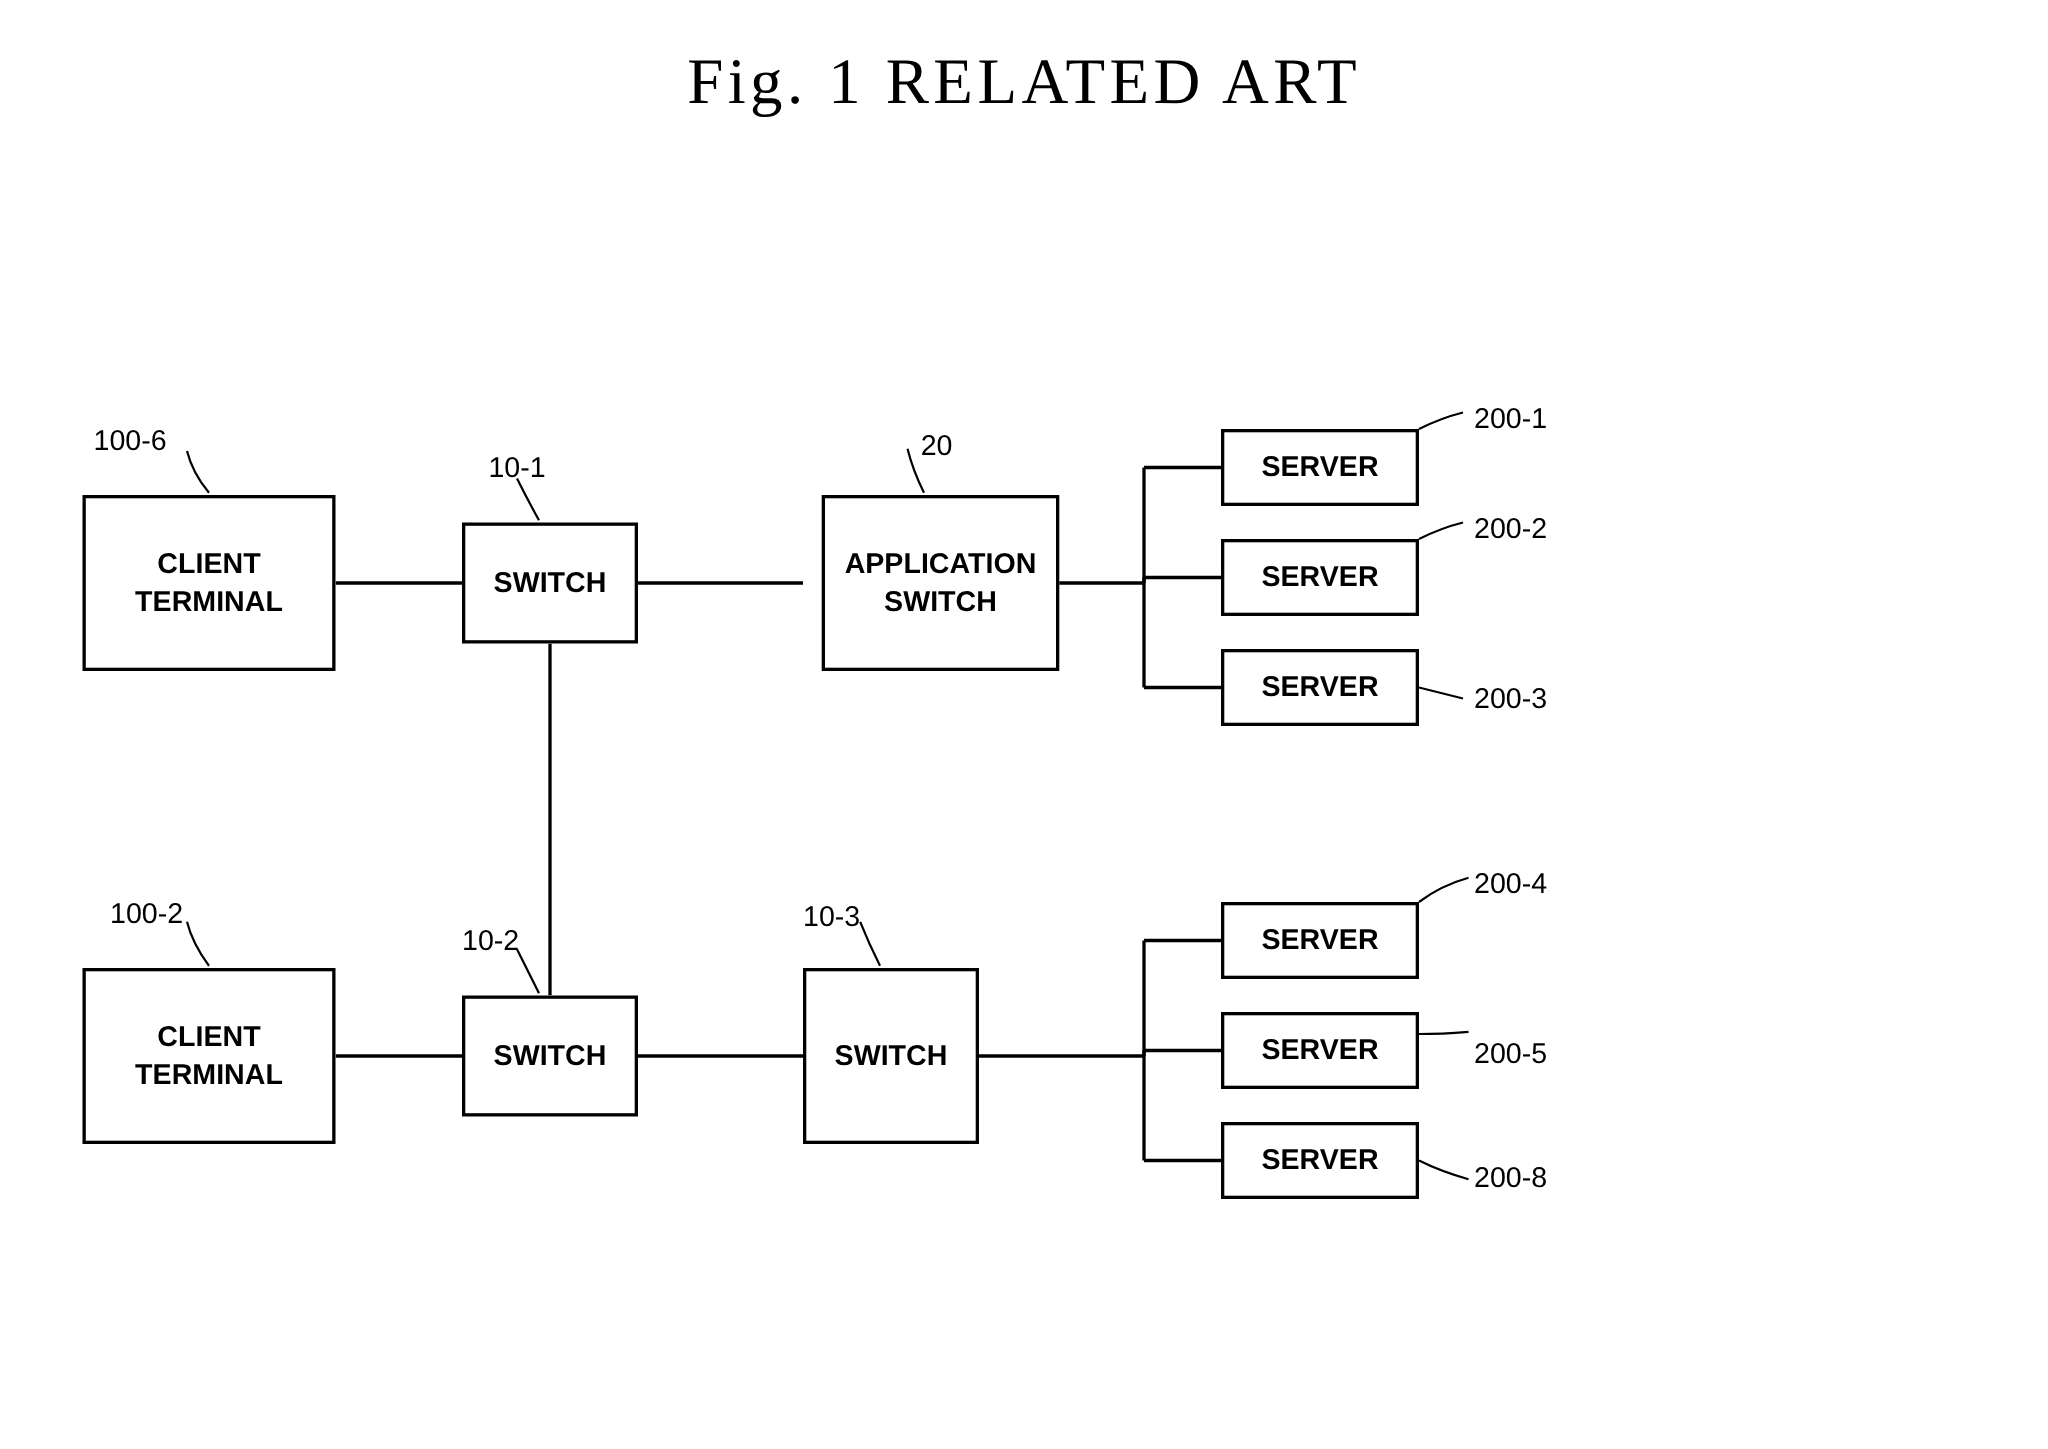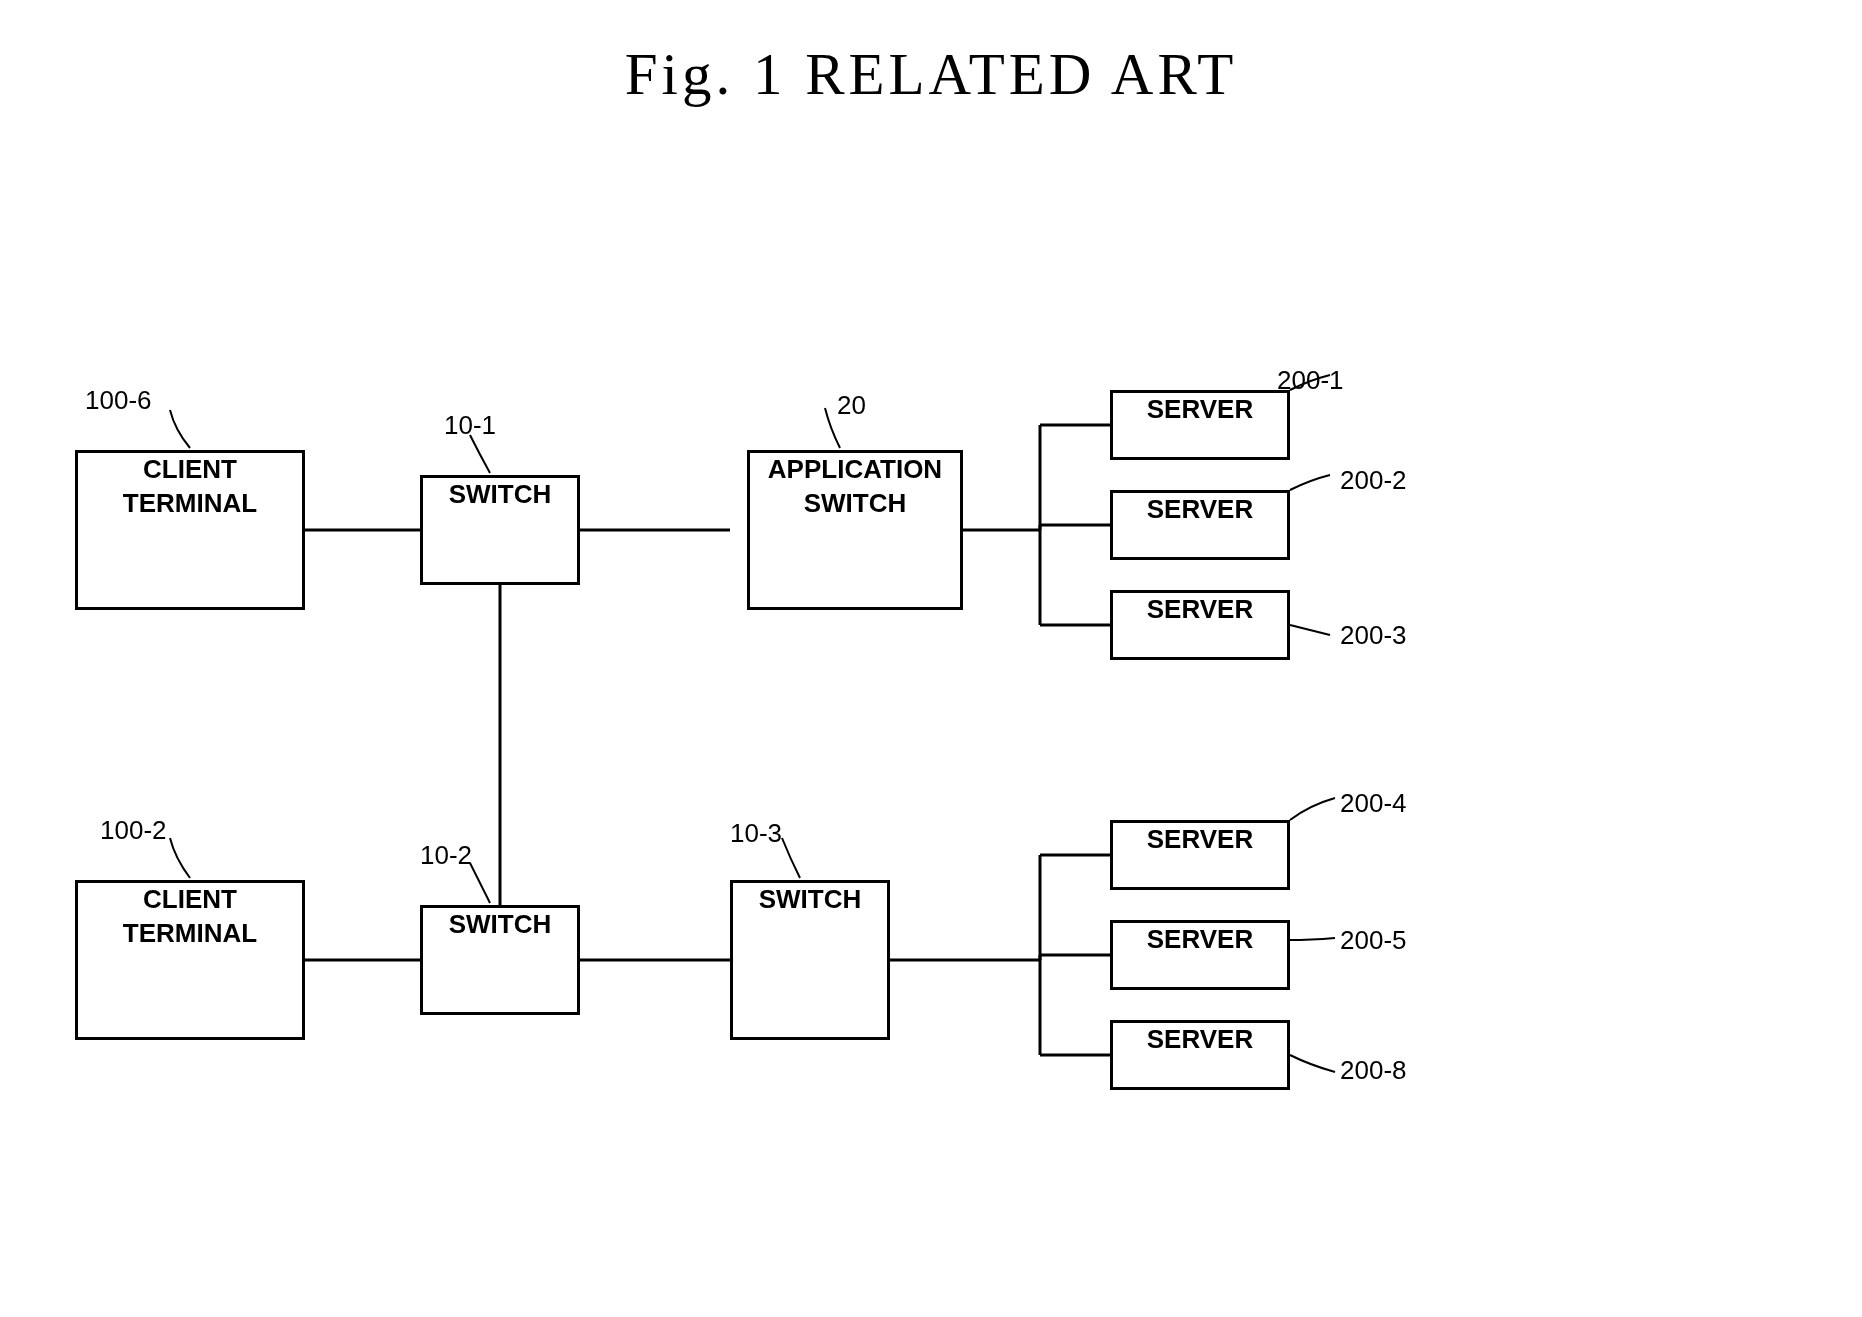--- a/index.html
+++ b/index.html
@@ -24,21 +24,21 @@
       top: 180px;
       left: 0;
       right: 0;
       bottom: 0;
     }
     .box {
       position: absolute;
       border: 3px solid #000;
       background: #fff;
       display: flex;
-      align-items: flex-start;
+      align-items: center;
       justify-content: center;
       text-align: center;
       font-size: 26px;
       font-weight: bold;
       font-family: sans-serif;
       line-height: 1.3;
     }
     .label {
       position: absolute;
       font-size: 26px;
@@ -163,23 +163,23 @@
     <span>SERVER</span>
   </div>
 
   <div class="box" style="left:1110px; top:840px; width:180px; height:70px;">
     <span>SERVER</span>
   </div>
 
   <div class="label" style="left:85px; top:205px;">100-6</div>
   <div class="label" style="left:444px; top:230px;text-align:center;">10-1</div>
   <div class="label" style="left:837px; top:210px;text-align:right;">20</div>
-  <div class="label" style="left:1277px; top:185px;">200-1</div>
+  <div class="label" style="left:1340px; top:185px;">200-1</div>
   <div class="label" style="left:1340px; top:285px;">200-2</div>
   <div class="label" style="left:1340px; top:440px;">200-3</div>
 
   <div class="label" style="left:100px; top:635px;">100-2</div>
   <div class="label" style="left:420px; top:660px;">10-2</div>
   <div class="label" style="left:730px; top:638px;">10-3</div>
   <div class="label" style="left:1340px; top:608px;">200-4</div>
-  <div class="label" style="left:1340px; top:745px;">200-5</div>
+  <div class="label" style="left:1340px; top:762px;">200-5</div>
   <div class="label" style="left:1340px; top:875px;">200-8</div>
 </div>
 
 </body></html>

